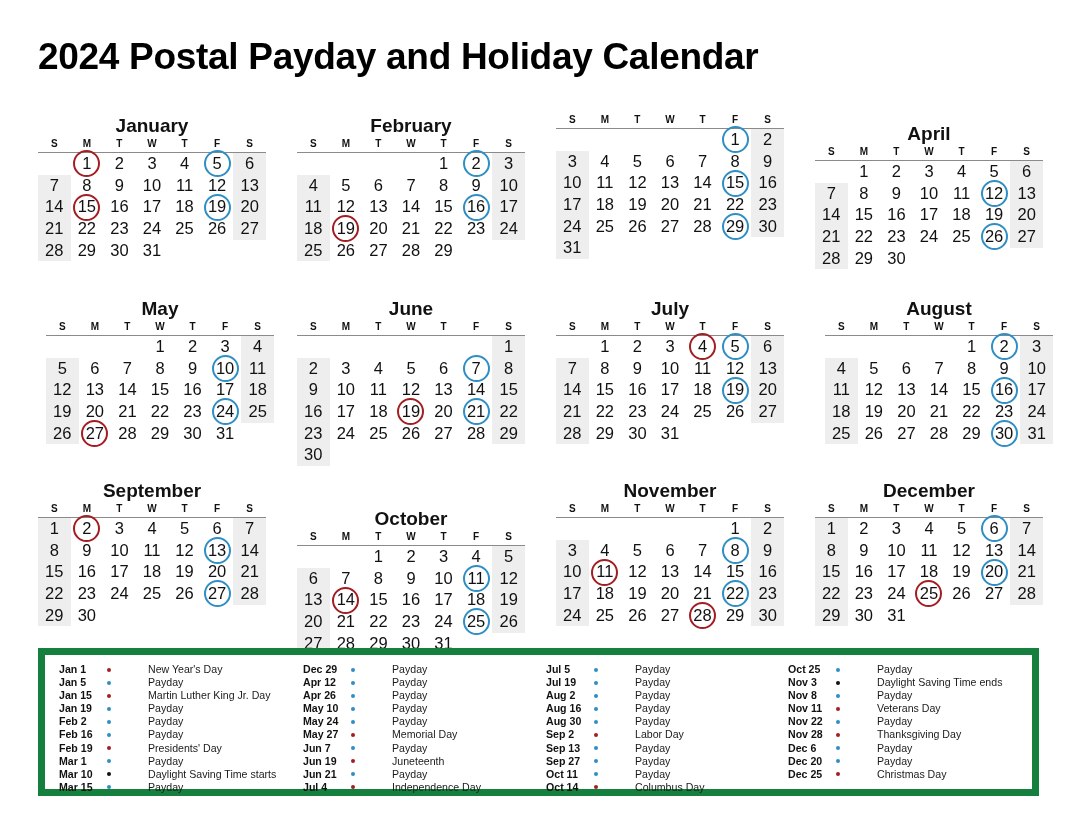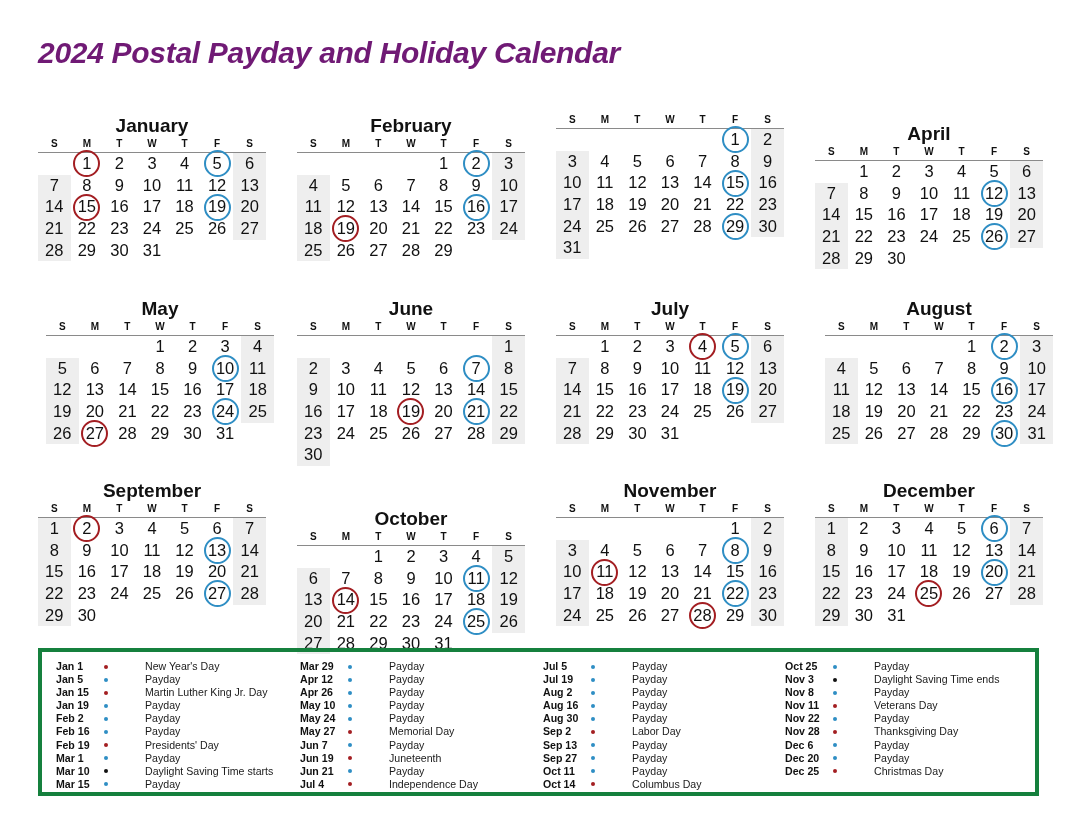--- a/index.html
+++ b/index.html
@@ -1,34 +1,34 @@
 <!DOCTYPE html>
 <html><head>
 <meta charset="utf-8">
 <style>
   html, body { margin:0; padding:0; background:#ffffff; }
   body { width:1080px; height:835px; position:relative; overflow:hidden;
          font-family:"Liberation Sans", sans-serif; color:#111; }
-  .title { position:absolute; left:38px; top:36px; font-size:30px; font-weight:bold;
-           letter-spacing:-0.3px; color:#701a75; white-space:nowrap;font-style:italic; }
+  .title { position:absolute; left:38px; top:36px; font-size:37px; font-weight:bold;
+           letter-spacing:-0.3px; color:#000000; white-space:nowrap; }
   .month { position:absolute; width:228px; }
   .month-name { text-align:center; font-size:19px; font-weight:bold; height:24px; line-height:24px; }
   .dow-row { display:flex; height:15px; border-bottom:1px solid #8a8a8a; margin-top:-1px; }
   .dow { width:32.57px; text-align:center; font-size:10px; font-weight:bold; line-height:13px; }
   .grid { display:grid; grid-template-columns:repeat(7, 32.57px); grid-auto-rows:21.7px; }
   .cell { position:relative; text-align:center; font-size:16.5px; line-height:21.7px; }
   .cell.we.has { background:#eeeeee; }
   .cell .ring { position:absolute; left:50%; top:50%; width:23px; height:23px;
                 margin-left:-13.5px; margin-top:-13.5px; border-radius:50%;
                 border:2px solid transparent; }
   .cell.pay .ring { border-color:#2f8ec4; }
   .cell.hol .ring { border-color:#a31e22; }
   .cell span.num { position:relative; }
   .legend { position:absolute; left:38px; top:648px; width:1001px; height:148px;
-            border:4px solid #15803d; box-sizing:border-box; }
+            border:7px solid #15803d; box-sizing:border-box; }
   .lcol { position:absolute; top:8px; }
   .lrow { display:flex; height:13.1px; line-height:13.1px; font-size:10.6px; white-space:nowrap; }
   .ldate { font-weight:bold; width:47px; }
   .ldot { width:14px; position:relative; }
   .ldot::after { content:""; position:absolute; left:1px; top:4.5px; width:4px; height:4px; border-radius:50%; background:var(--c); }
   .llabel { color:#1a1a1a;margin-left:28px; }
 </style>
 </head>
 <body>
 
@@ -650,21 +650,21 @@
         <span class="llabel">Daylight Saving Time starts</span>
       </div>
       <div class="lrow">
         <span class="ldate">Mar 15</span>
         <span class="ldot" style="--c: #2f8ec4;"></span>
         <span class="llabel">Payday</span>
       </div>
     </div>
     <div class="lcol" style="left: 258px;">
       <div class="lrow">
-        <span class="ldate">Mar 29</span>
+        <span class="ldate">Dec 29</span>
         <span class="ldot" style="--c: #2f8ec4;"></span>
         <span class="llabel">Payday</span>
       </div>
       <div class="lrow">
         <span class="ldate">Apr 12</span>
         <span class="ldot" style="--c: #2f8ec4;"></span>
         <span class="llabel">Payday</span>
       </div>
       <div class="lrow">
         <span class="ldate">Apr 26</span>

